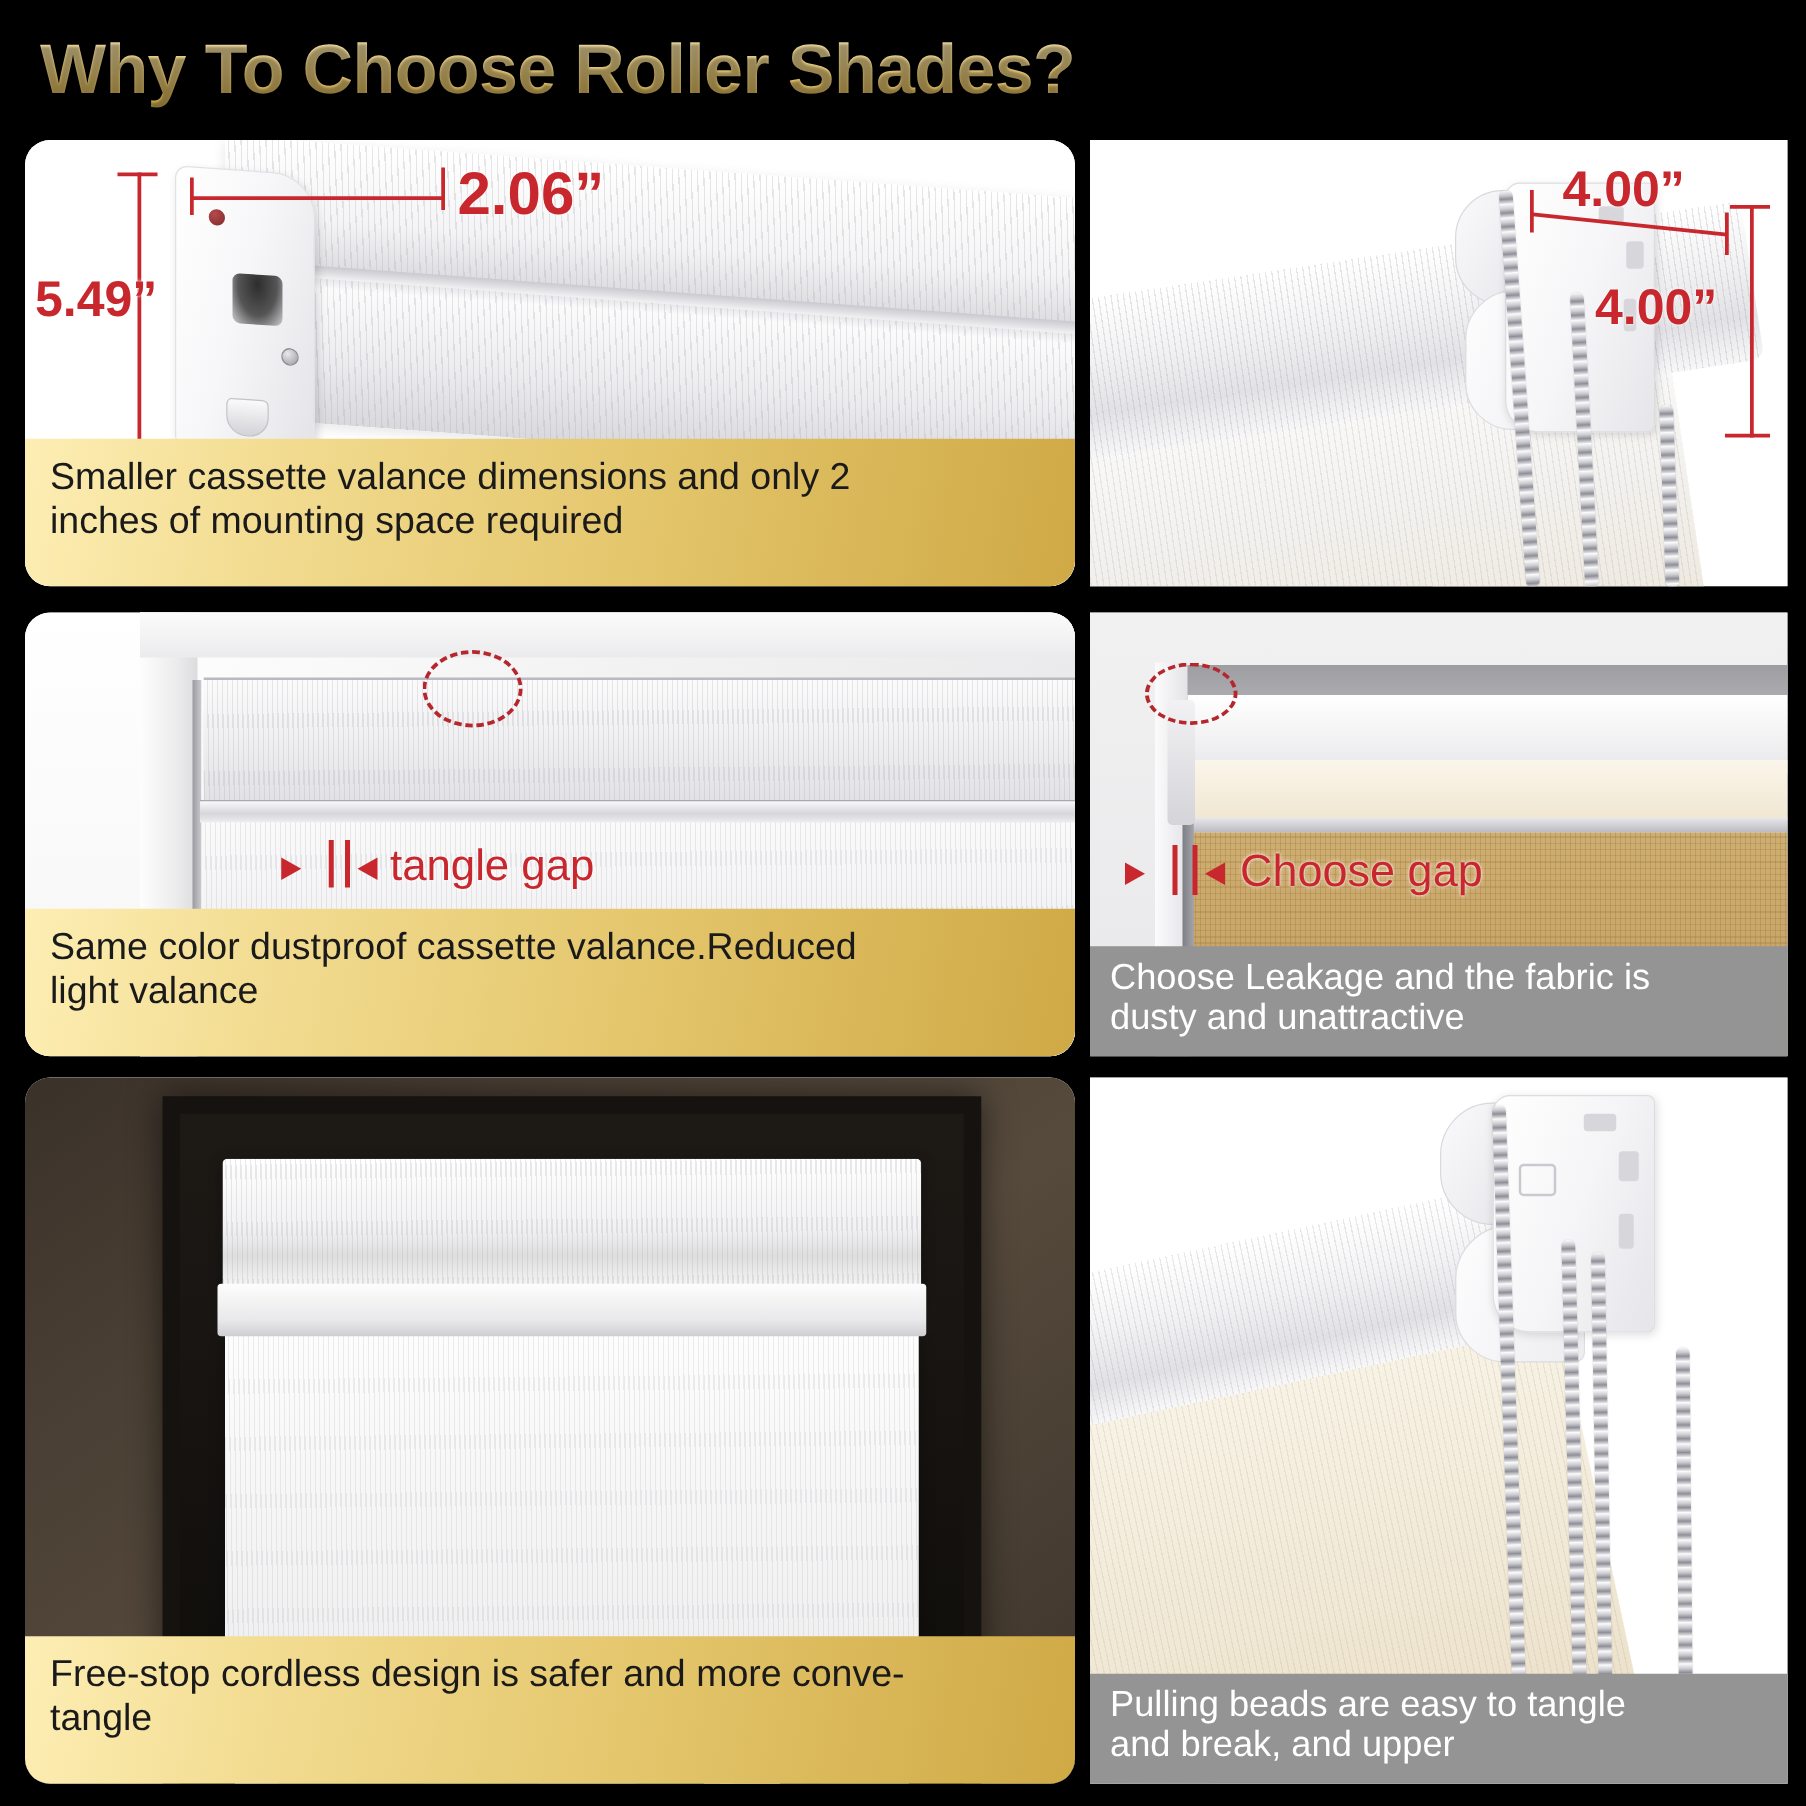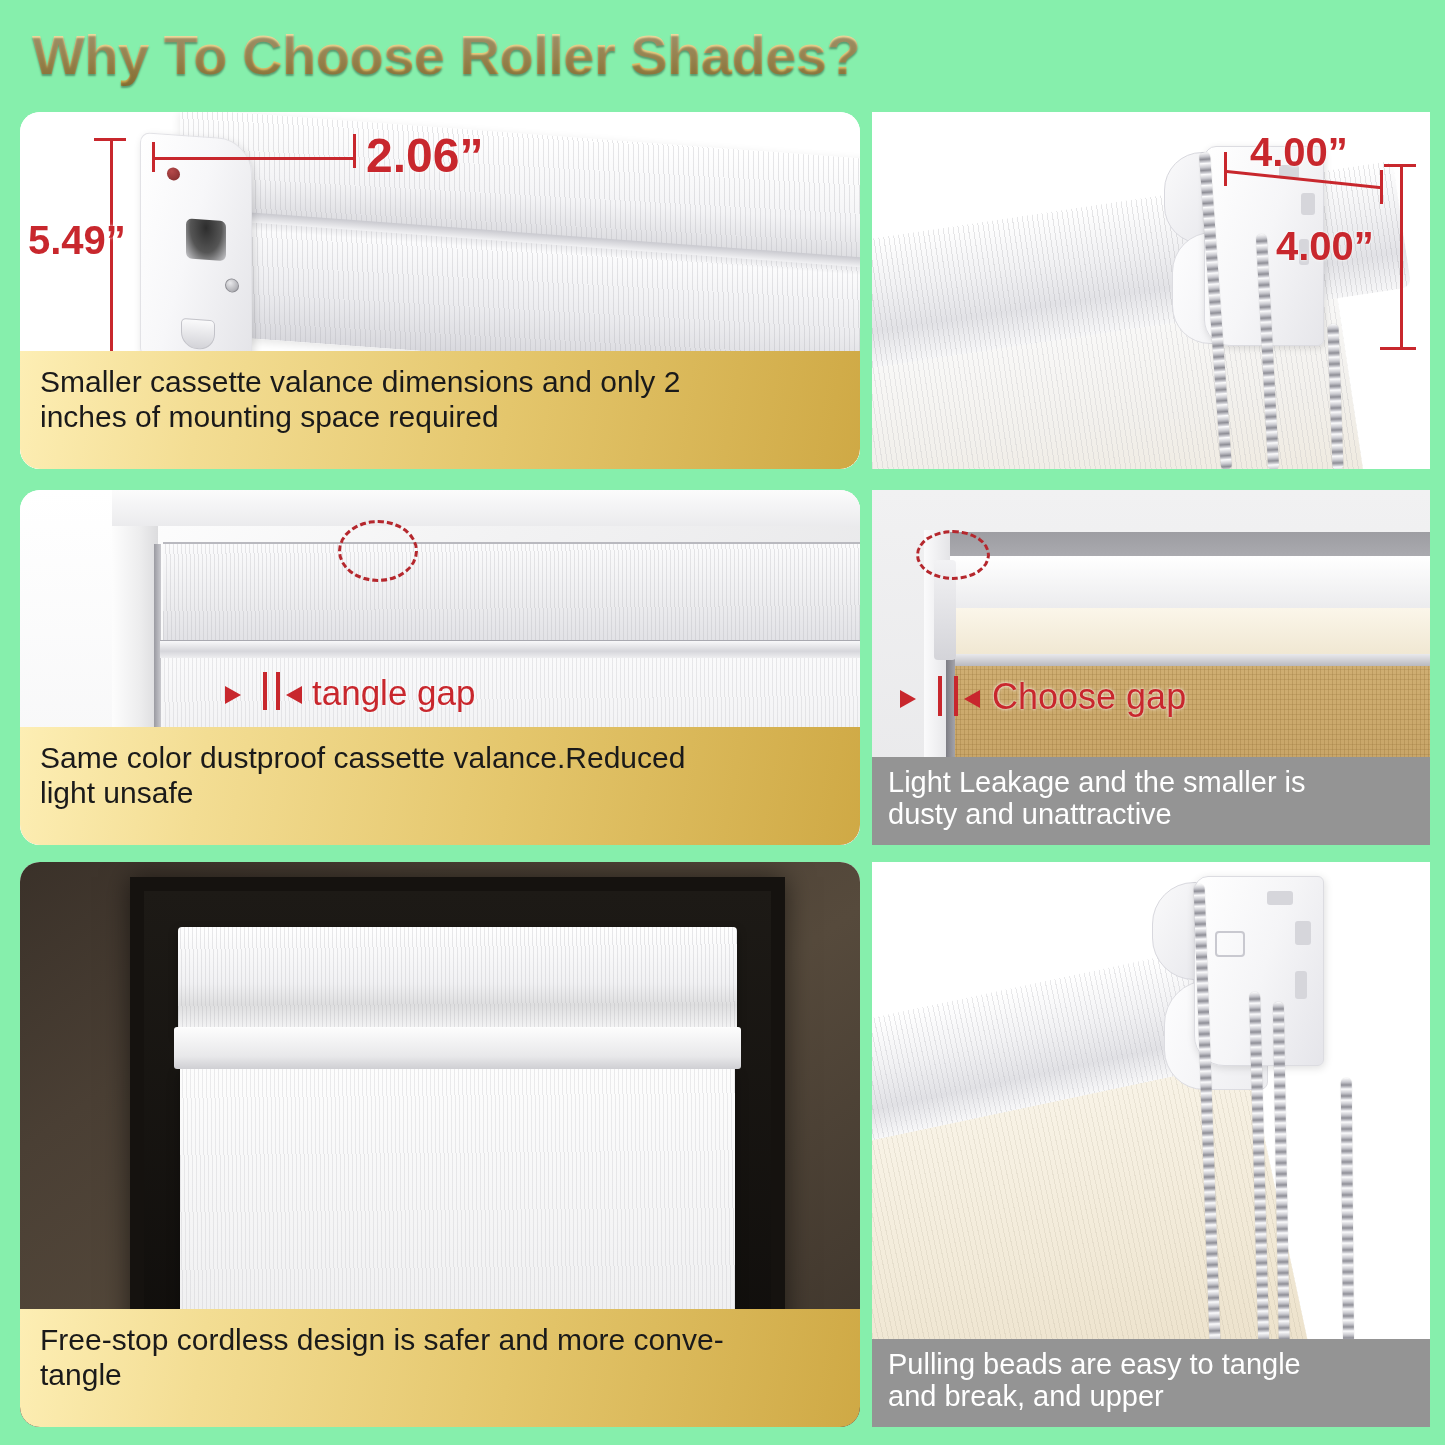--- a/index.html
+++ b/index.html
@@ -9,21 +9,21 @@
     height: 1445px;
     background: #2b2b2b;
     font-family: "Liberation Sans", sans-serif;
     overflow: hidden;
   }
 
   .page {
     position: relative;
     width: 1445px;
     height: 1445px;
-    background: #86efac;
+    background: #000000;
   }
 
   
   .title {
     position: absolute;
     left: 32px;
     top: 22px;
     font-size: 56px;
     font-weight: bold;
     letter-spacing: -0.5px;
@@ -507,21 +507,21 @@
 
       <div class="arrow-r" style="left:205px; top:196px;"></div>
       <div class="dimline" style="left:243px; top:182px; width:4px; height:38px;"></div>
       <div class="dimline" style="left:256px; top:182px; width:4px; height:38px;"></div>
       <div class="arrow-l" style="left:266px; top:196px;"></div>
       <div class="dimlabel" style="left:292px; top:183px; font-size:35px; font-weight:normal;">tangle gap</div>
     </div>
 
     <div class="caption gold">
       <span class="ln">Same color dustproof cassette valance.Reduced</span>
-      <span class="ln">light unsafe</span>
+      <span class="ln">light valance</span>
     </div>
   </div>
 
   <div class="panel right row2">
     <div class="photo">
       <div class="p4-wall"></div>
       <div class="p4-shadowtop"></div>
       <div class="p4-valance"></div>
       <div class="p4-cream"></div>
       <div class="p4-railbar"></div>
@@ -533,21 +533,21 @@
       <div class="dashring" style="left:44px; top:40px; width:74px; height:50px;"></div>
 
       <div class="arrow-r" style="left:28px; top:200px;"></div>
       <div class="dimline" style="left:66px; top:186px; width:4px; height:40px;"></div>
       <div class="dimline" style="left:82px; top:186px; width:4px; height:40px;"></div>
       <div class="arrow-l" style="left:92px; top:200px;"></div>
       <div class="dimlabel" style="left:120px; top:186px; font-size:36px; font-weight:normal;">Choose gap</div>
     </div>
 
     <div class="caption gray">
-      <span class="ln">Light Leakage and the smaller is</span>
+      <span class="ln">Choose Leakage and the fabric is</span>
       <span class="ln">dusty and unattractive</span>
     </div>
   </div>
 
   <div class="panel left row3">
     <div class="photo">
       <div class="p5-room"></div>
       <div class="p5-window">
         <div class="p5-winin">
           <div class="p5-glass">

